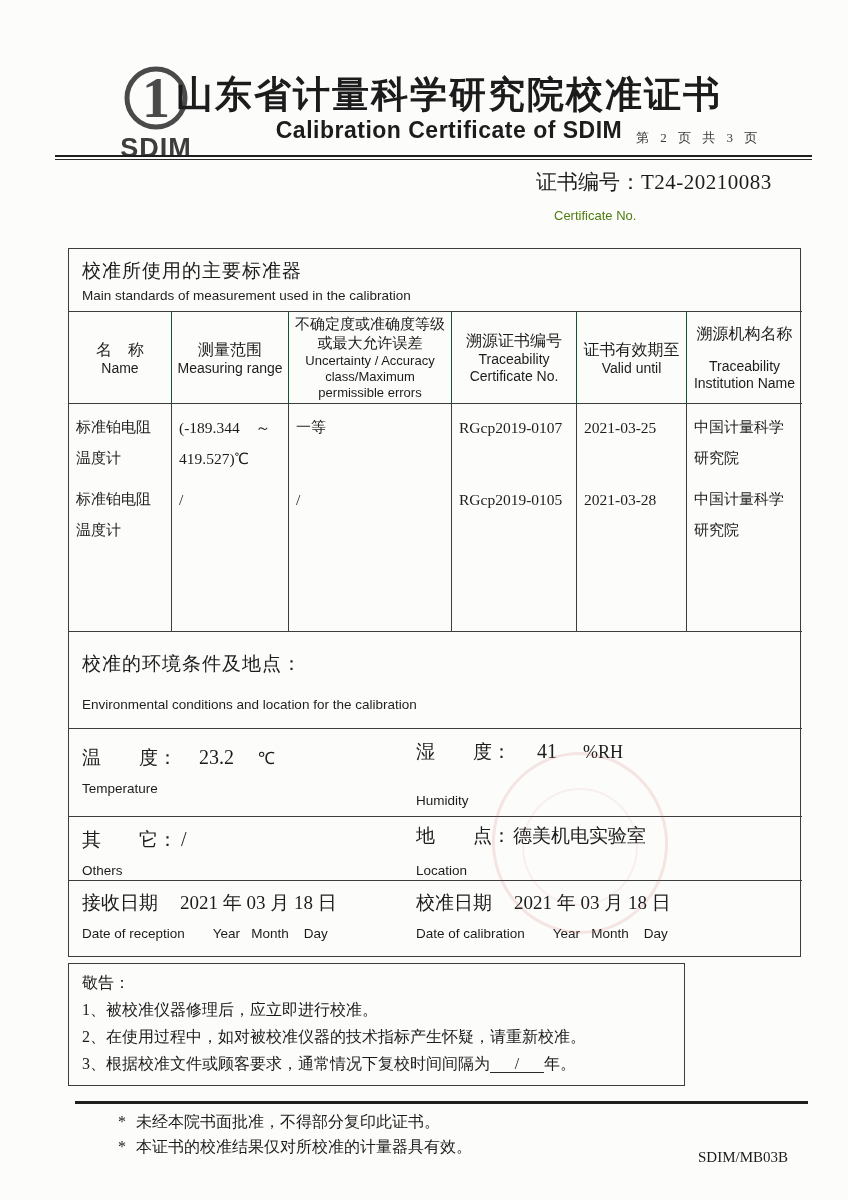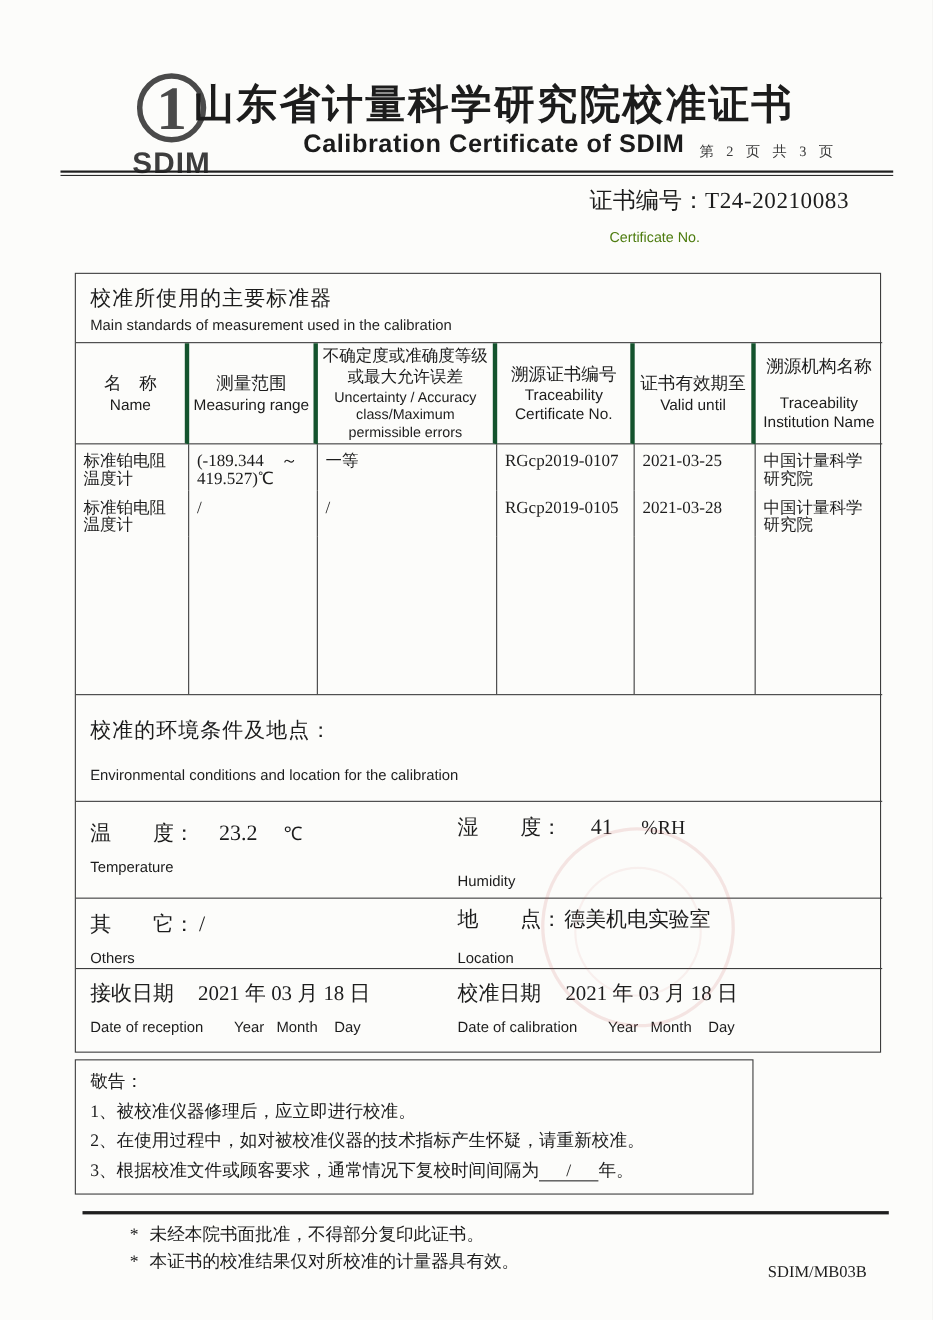--- a/index.html
+++ b/index.html
@@ -29,28 +29,28 @@
   .main-box { position:absolute; left:68px; top:248px; width:733px; height:709px; border:1px solid #3d3d3d; }
   .abs { position:absolute; }
   .sec-title-cn { font-size:19px; letter-spacing:1px; }
   .sec-title-en { font-size:13.5px; color:#1e1e1e; }
 
   
   .std-table { position:absolute; left:0; top:62px; width:733px; height:321px;
                border-top:1px solid #3d3d3d; border-bottom:1px solid #3d3d3d;
                display:grid; grid-template-columns:103px 117px 163px 125px 110px 115px;
                grid-template-rows:92px auto auto 1fr; }
-  .th { border-right:4px solid #14532d; border-bottom:1px solid #3d3d3d;
+  .th { border-right:1px solid #14532d; border-bottom:1px solid #3d3d3d;
         display:flex; flex-direction:column; justify-content:center; align-items:center;
         text-align:center; padding:3px 3px; }
   .th .cn { font-size:16px; line-height:21px; }
   .th .en { font-size:14px; line-height:17px; }
   .th.small .cn { font-size:15px; line-height:19px; }
   .th.small .en { font-size:13px; line-height:16px; }
-  .td { border-right:1px solid #3d3d3d; padding:8px 7px 2px 7px; font-size:15px; line-height:16px; }
+  .td { border-right:1px solid #3d3d3d; padding:8px 7px 2px 7px; font-size:15px; line-height:31px; }
   .td.v { font-family:"Liberation Serif", serif; font-size:15.5px; }
   .last { border-right:none !important;gap:14px; }
   .filler { border-right:1px solid #3d3d3d; }
 
   
   .hr { position:absolute; left:0; width:733px; height:1px; background:#3d3d3d; }
   .fline { font-size:19px; white-space:nowrap; }
   .fline .num { font-family:"Liberation Serif", serif; font-size:20px; }
   .fsub { font-size:13.5px; margin-top:10px; }
   .units { white-space:pre; margin-left:28px; }

